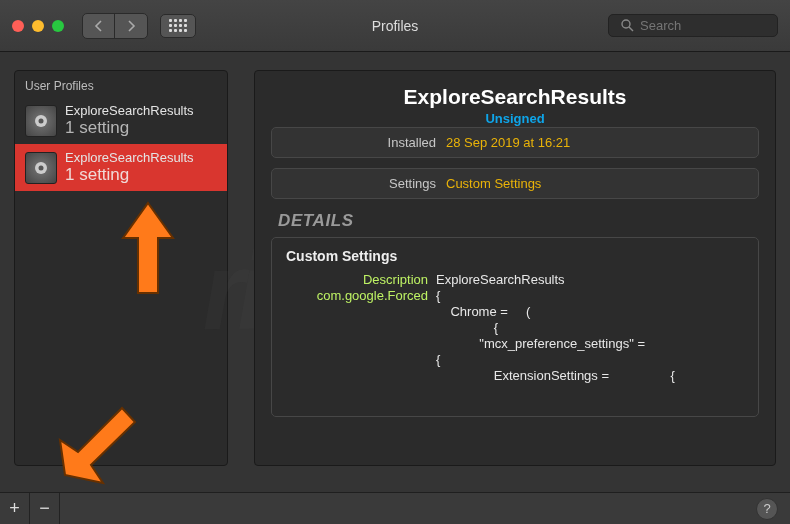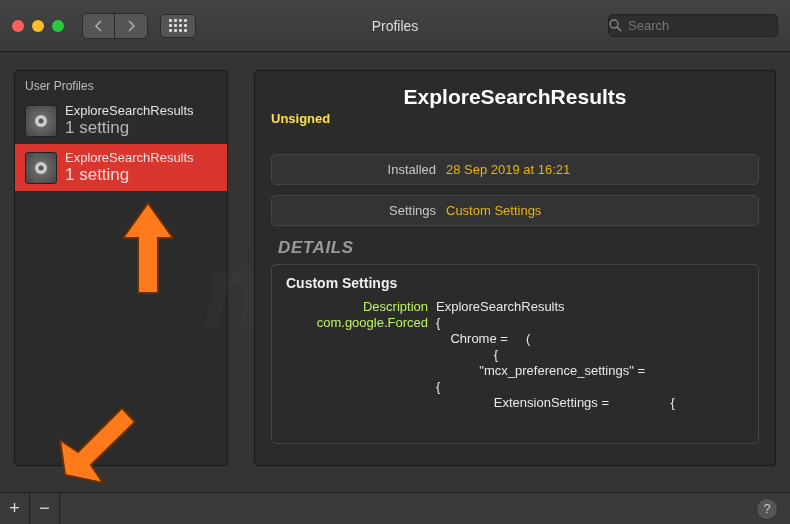--- a/index.html
+++ b/index.html
@@ -36,21 +36,21 @@
   margin-left: 12px;
   width: 36px; height: 24px; background:#555; border:1px solid #2a2a2a; border-radius:5px;
   display:flex; align-items:center; justify-content:center;
 }
 .dots { display:grid; grid-template-columns:repeat(4,3px); grid-template-rows:repeat(3,3px); gap:2px;}
 .dots span{width:3px;height:3px;background:#ddd;border-radius:1px;}
 .title { position:absolute; left:0; right:0; text-align:center; color:#ddd; font-size:14px; pointer-events:none;}
 .search {
   margin-left:auto; display:flex; align-items:center;
   background:#2e2e2e; border:1px solid #222; border-radius:5px;
-  padding: 3px 0; width: 170px; color:#888;
+  padding: 3px 12px; width: 170px; color:#888;
 }
 .search svg{flex-shrink:0;}
 .search input{ background:transparent; border:none; outline:none; color:#ddd; font-size:13px; margin-left:6px; width:100%;}
 .content { display:flex; padding: 18px 14px 58px 14px; gap:26px; height:calc(100% - 52px);}
 .sidebar {
   width: 214px; background:#2b2b2b; border:1px solid #1a1a1a; border-radius:4px;
   overflow:hidden; display:flex; flex-direction:column;
 }
 .sbhead{ color:#bdbdbd; font-size:12px; padding:8px 10px 4px;}
 .item{ display:flex; align-items:center; gap:8px; padding:6px 10px; color:#e4e4e4; position:relative;}
@@ -58,21 +58,21 @@
 .item .gear{ width:32px; height:32px; background:radial-gradient(circle,#777,#444); border:1px solid #222; border-radius:3px; display:flex; align-items:center; justify-content:center; flex-shrink:0;}
 .item .txt{ display:flex; flex-direction:column; overflow:hidden;}
 .item .name{ font-size:13px; white-space:nowrap; overflow:hidden; text-overflow:ellipsis;}
 .item .sub{ font-size:17px; color:#b5b5b5;}
 .item.sel .sub{ color:#f0d9d7;}
 .mainpane{
   flex:1; background:#2b2b2b; border:1px solid #1a1a1a; border-radius:4px;
   padding: 14px 16px; overflow:hidden; color:#ddd; position:relative;
 }
 .ptitle{ text-align:center; font-size:21px; font-weight:600; color:#fff;}
-.psign{ font-size:13px; color:#fde047; font-weight:600; margin-top:2px; margin-bottom:28px;}
+.psign{ text-align:center; font-size:13px; color:#0ea5e9; font-weight:600; margin-top:2px; margin-bottom:1px;}
 .fieldrow{
   background:#333; border:1px solid #474747; border-radius:5px;
   padding:7px 24px; margin-bottom:10px;
   display:flex; align-items:center;
 }
 .fieldrow .flab{ width:150px; text-align:right; color:#c7c7c7; font-size:13px; padding-right:10px;}
 .fieldrow .fval{ color:#eab308; font-size:13px;}
 .dsec{ color:#9a9a9a; font-size:17px; letter-spacing:.6px; margin:12px 7px 6px; font-weight:600;font-style:italic;}
 .dbox{ border:1px solid #474747; border-radius:5px; padding:10px 14px 14px; background:#2b2b2b; height:180px; overflow:hidden;}
 .dhead{ color:#eee; font-weight:600; font-size:14px; margin-bottom:8px;}

